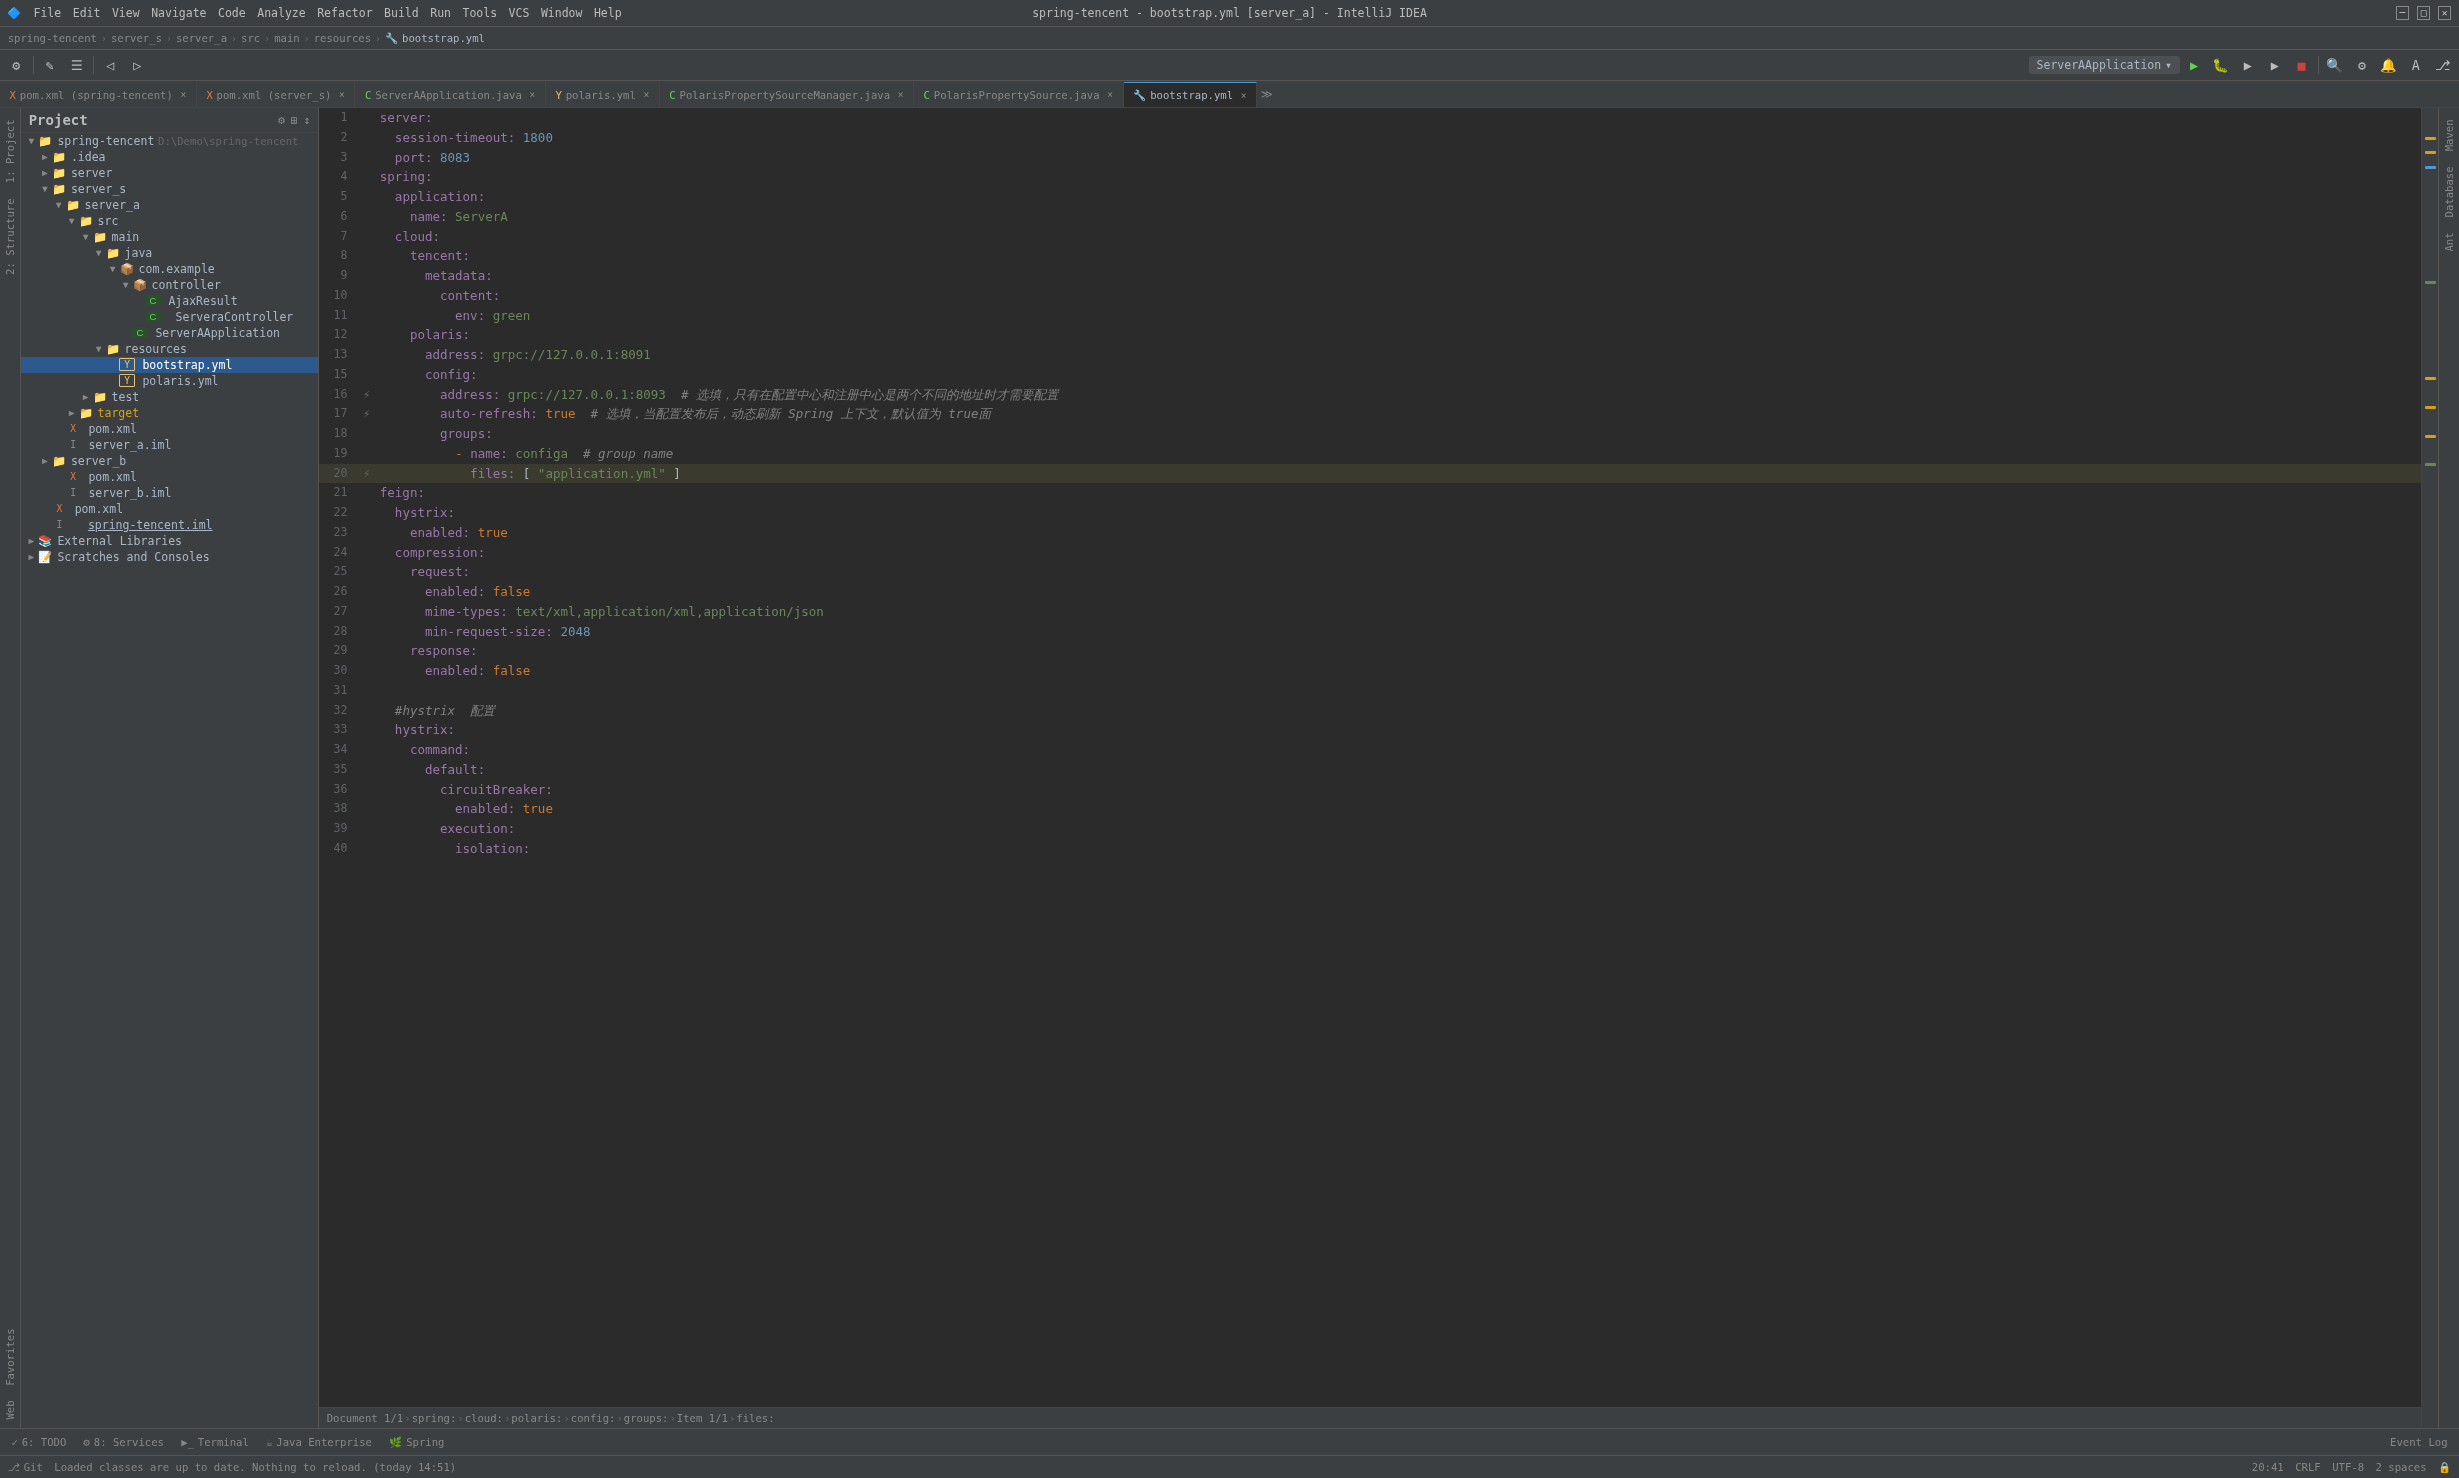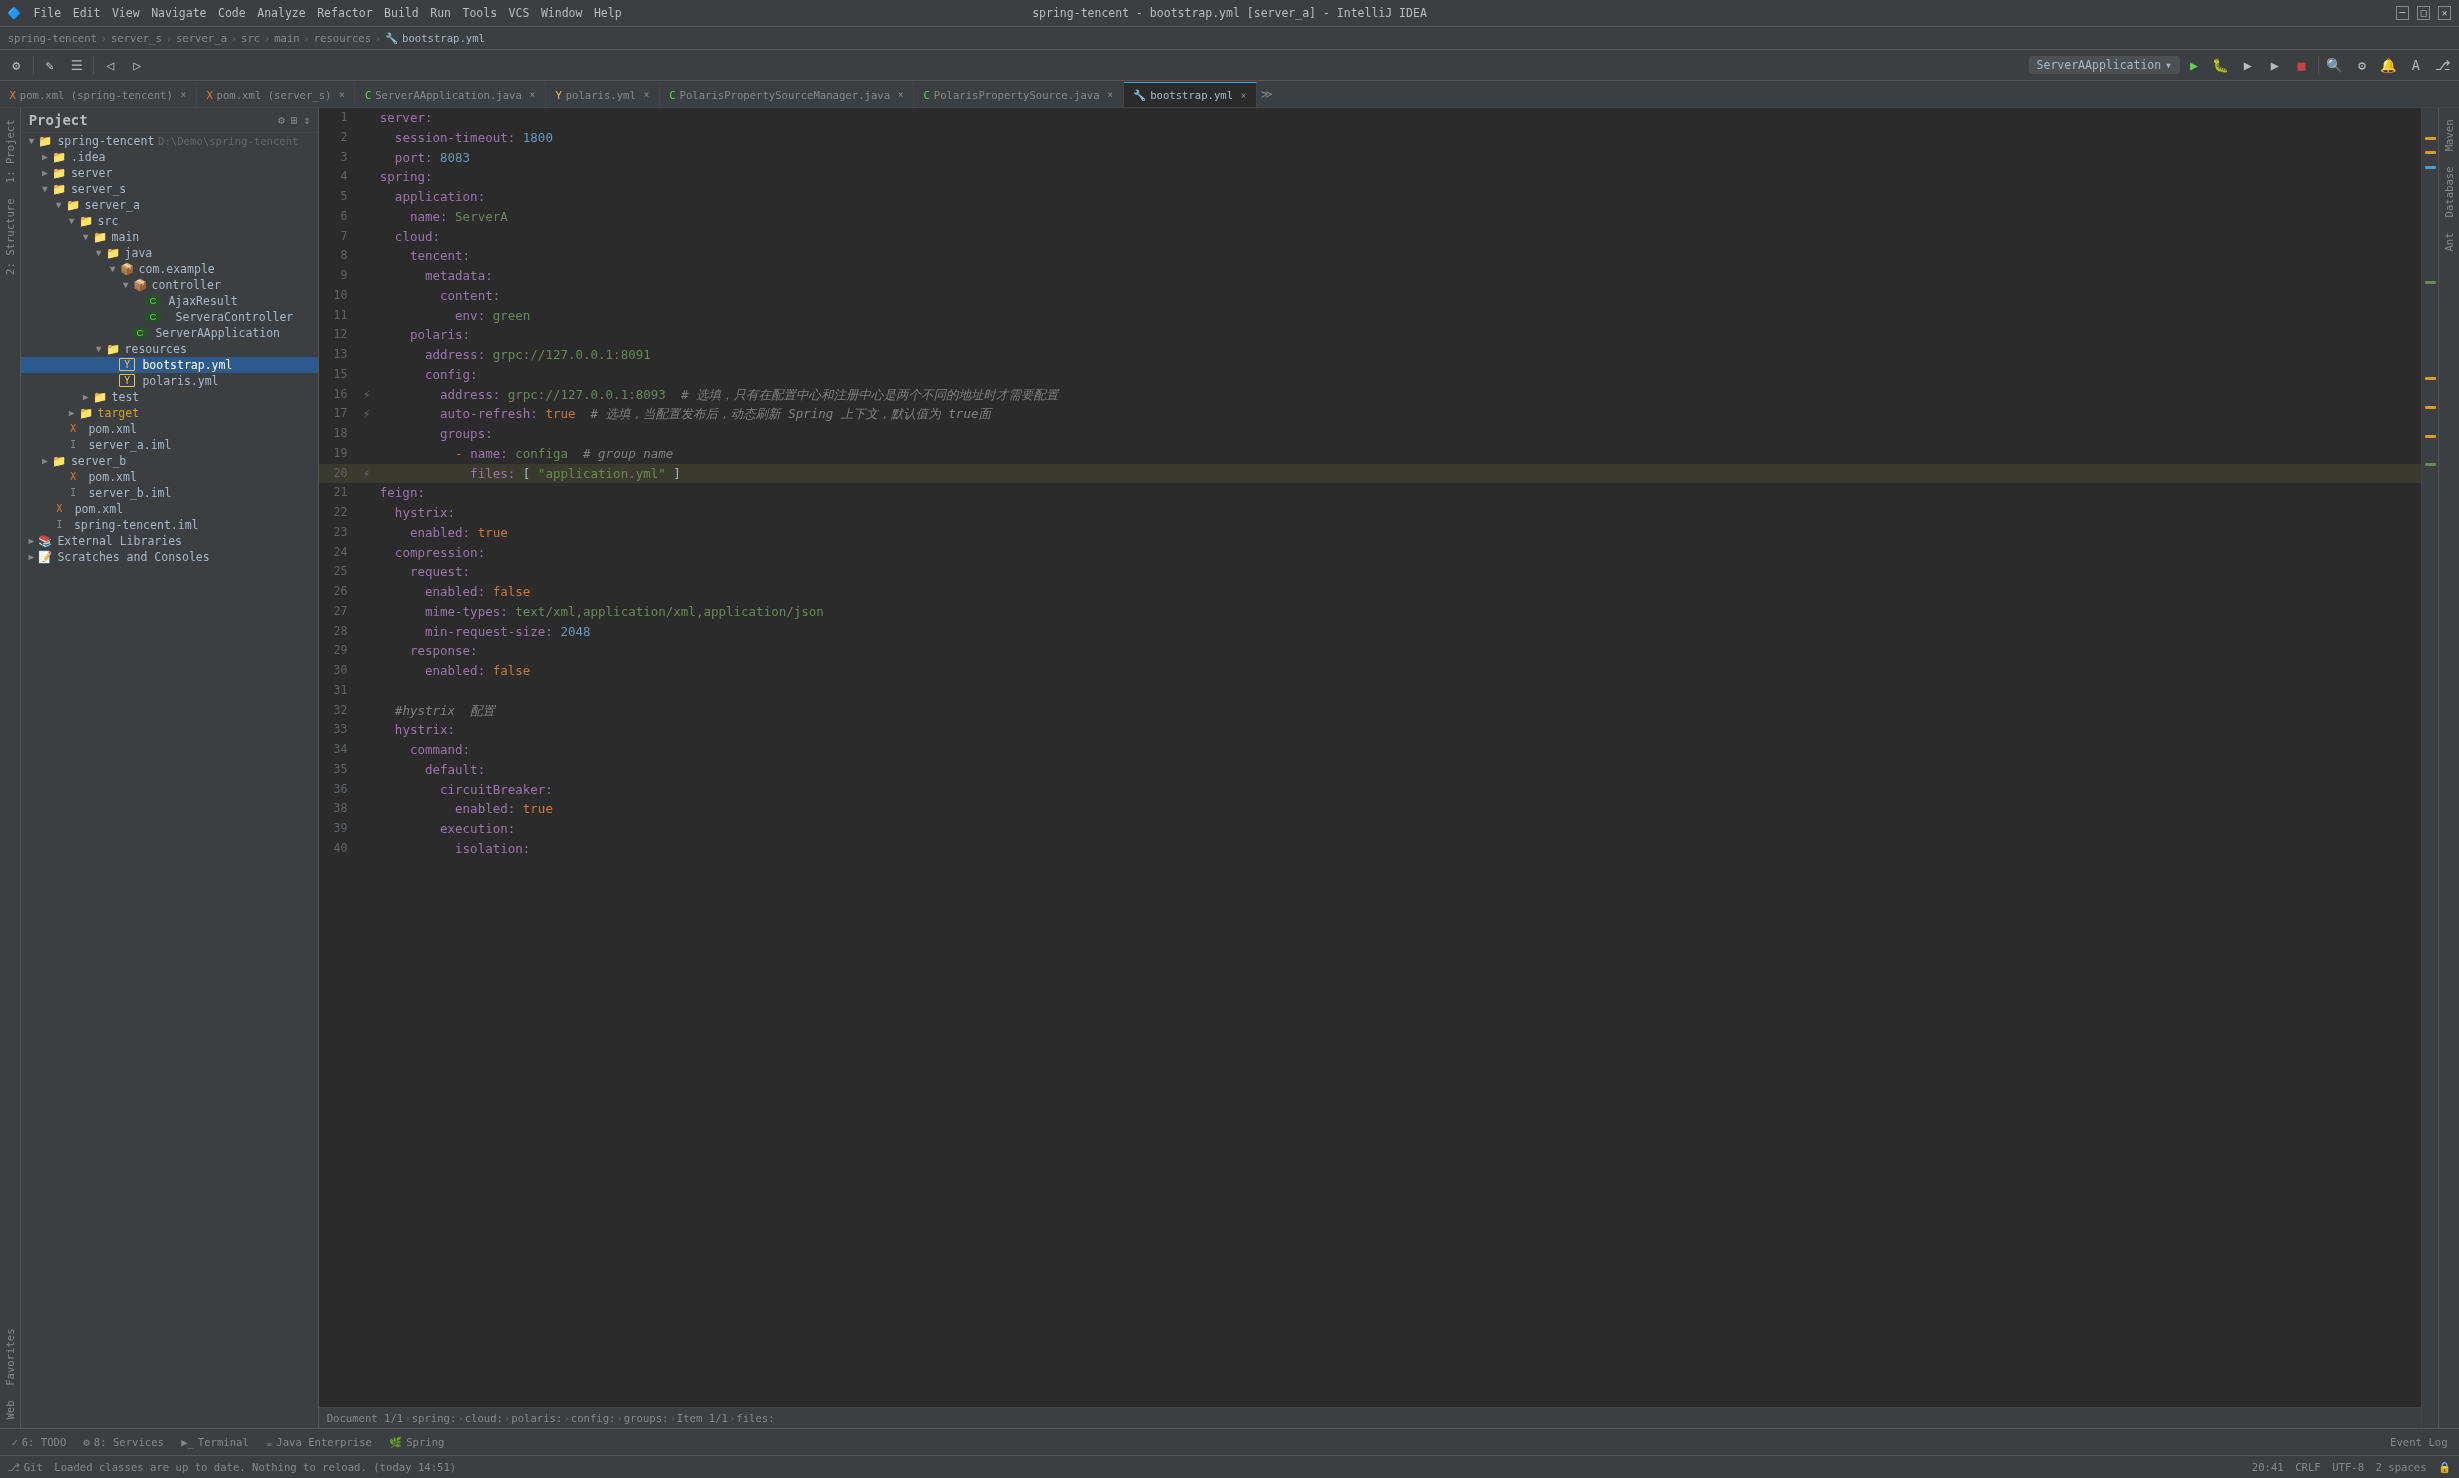--- a/index.html
+++ b/index.html
@@ -377,21 +377,21 @@
       <div class="tree-item">
         <span class="indent" style="width:17.3px;"></span>
         <span class="arrow"></span>
         <span class="icon" style="color:#e37933;font-size:9.6px;">X</span>
         <span class="label xml" style="margin-left:3.8px;">pom.xml</span>
       </div>
       <div class="tree-item">
         <span class="indent" style="width:17.3px;"></span>
         <span class="arrow"></span>
         <span class="icon" style="color:#888;font-size:9.6px;">I</span>
-        <span class="label iml" style="margin-left:3px;">spring-tencent.iml</span>
+        <span class="label iml" style="margin-left:17px;text-decoration:underline;">spring-tencent.iml</span>
       </div>
       <div class="tree-item">
         <span class="indent" style="width:3.8px;"></span>
         <span class="arrow">▶</span>
         <span class="icon">📚</span>
         <span class="label dir">External Libraries</span>
       </div>
       <div class="tree-item">
         <span class="indent" style="width:3.8px;"></span>
         <span class="arrow">▶</span>

